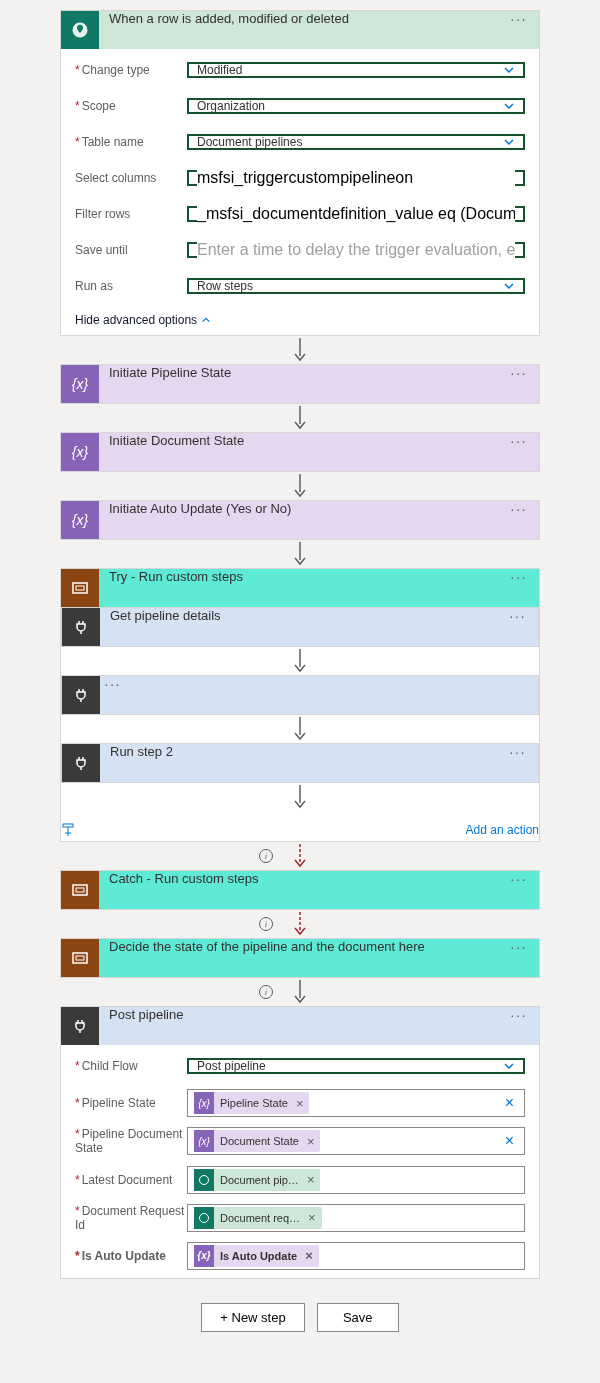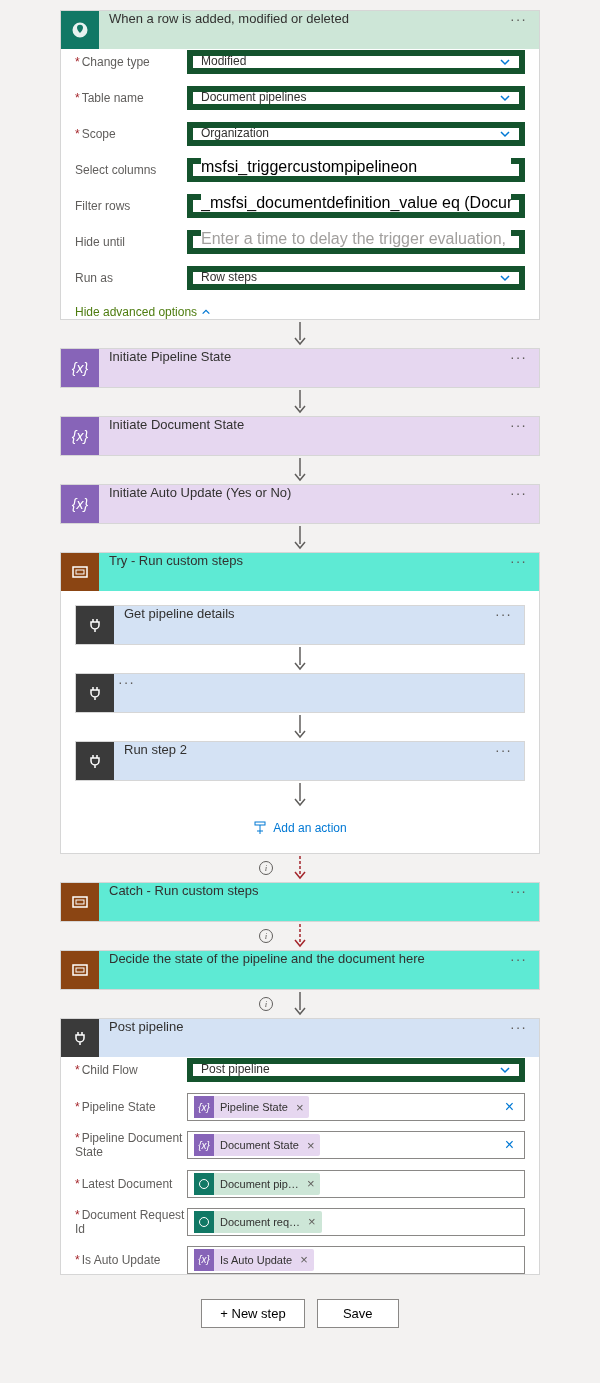--- a/index.html
+++ b/index.html
@@ -13,38 +13,38 @@
 
 .bg-green { background: #cde6d7; }
 .ic-green { background: #117865; }
 .bg-purple { background: #e6d7f0; }
 .ic-purple { background: #8764b8; }
 .bg-tan { background: #5eead4; }
 .ic-brown { background: #8b4513; }
 .bg-blue { background: #d4e2f4; }
 .ic-dark { background: #3a3a3a; }
 
-.body-pad { padding: 0 14px; }
+.body-pad { padding: 8px 14px; }
 .form-row { display: flex; align-items: center; margin-bottom: 10px; min-height: 26px; }
-.form-row:last-child { margin-bottom: 0; }
+.form-row:last-child { margin-bottom: 0; font-weight: bold; }
 .lbl { width: 112px; font-size: 12px; color: #605e5c; flex-shrink: 0; }
 .req::before { content: "*"; color: #a4262c; margin-right: 2px; }
-.fld { flex: 1; border: 6px solid #14532d; height: 24px; display: flex; align-items: flex-end; padding: 0 8px; background: #fff; position: relative; font-size: 12px; }
+.fld { flex: 1; border: 2px solid #14532d; height: 16px; display: flex; align-items: center; padding: 0 8px; background: #fff; position: relative; font-size: 12px; }
 .fld-input { border: none; outline: none; width: 100%; font-size: 16px; }
 .fld-input::placeholder { color: #a19f9d; }
 .chev { position: absolute; right: 8px; color: #0078d4; pointer-events: none; }
-.adv-link { color: #4d7c0f; font-size: 12px; cursor: pointer; display: inline-flex; align-items: center; gap: 4px; margin-top: 4px; }
+.adv-link { color: #0f172a; font-size: 12px; cursor: pointer; display: inline-flex; align-items: center; gap: 4px; margin-top: 4px; }
 
 .arrow-wrap { display: flex; justify-content: center; align-items: center; height: 28px; position: relative; }
 .info-wrap { display: flex; justify-content: center; align-items: center; gap: 20px; height: 28px; position: relative; }
 .info-dot { width: 14px; height: 14px; border: 1px solid #605e5c; border-radius: 50%; font-size: 9px; line-height: 12px; text-align: center; font-style: italic; color: #605e5c; font-family: serif; }
 
-.nested { padding: 14px; }
+.nested { }
 .mini-card { border: 1px solid #d6d6d6; }
-.add-action { color: #0078d4; font-size: 12px; display: flex; align-items: center; justify-content: center; gap: 6px; padding: 12px 0 4px; cursor: pointer; }
+.add-action { color: #0078d4; font-size: 12px; display: flex; align-items: center; justify-content: space-between; gap: 6px; padding: 12px 0 4px; cursor: pointer; }
 
 .token { display: inline-flex; align-items: center; height: 22px; border-radius: 2px; padding: 0 6px 0 0; font-size: 11px; gap: 6px; }
 .tk-purple { background: #e6d7f0; }
 .tk-green { background: #cde6d7; }
 .tk-ic { width: 20px; height: 22px; display: flex; align-items: center; justify-content: center; color: #fff; font-size: 10px; }
 .tk-ic-purple { background: #8764b8; }
 .tk-ic-green { background: #117865; }
 .tk-x { color: #605e5c; cursor: pointer; font-size: 13px; margin-left: 2px; }
 .fld-token { flex: 1; border: 1px solid #8a8886; min-height: 28px; display: flex; align-items: center; padding: 2px 6px; gap: 4px; }
 .fld-clear-x { margin-left: auto; color: #0078d4; font-size: 16px; cursor: pointer; padding: 0 4px; }
@@ -75,55 +75,55 @@
         <div class="fld">
           <span>Modified</span>
           <span class="chev">
               <svg width="12" height="12" viewBox="0 0 12 12">
                 <path d="M2 4l4 4 4-4" stroke="#0078d4" stroke-width="1.5" fill="none"></path>
               </svg>
             </span>
         </div>
       </div>
       <div class="form-row">
+        <div class="lbl req">Scope</div>
+        <div class="fld">
+          <span>Organization</span>
+          <span class="chev">
+              <svg width="12" height="12" viewBox="0 0 12 12">
+                <path d="M2 4l4 4 4-4" stroke="#0078d4" stroke-width="1.5" fill="none"></path>
+              </svg>
+            </span>
+        </div>
+      </div>
+      <div class="form-row">
         <div class="lbl req">Table name</div>
         <div class="fld">
           <span>Document pipelines</span>
           <span class="chev">
               <svg width="12" height="12" viewBox="0 0 12 12">
                 <path d="M2 4l4 4 4-4" stroke="#0078d4" stroke-width="1.5" fill="none"></path>
               </svg>
             </span>
         </div>
       </div>
       <div class="form-row">
-        <div class="lbl req">Scope</div>
-        <div class="fld">
-          <span>Organization</span>
-          <span class="chev">
-              <svg width="12" height="12" viewBox="0 0 12 12">
-                <path d="M2 4l4 4 4-4" stroke="#0078d4" stroke-width="1.5" fill="none"></path>
-              </svg>
-            </span>
-        </div>
-      </div>
-      <div class="form-row">
         <div class="lbl">Select columns</div>
         <div class="fld">
           <input class="fld-input" value="msfsi_triggercustompipelineon" style="">
         </div>
       </div>
       <div class="form-row">
         <div class="lbl">Filter rows</div>
         <div class="fld">
           <input class="fld-input" value="_msfsi_documentdefinition_value eq (Document definition id)" style="">
         </div>
       </div>
       <div class="form-row">
-        <div class="lbl">Hide until</div>
+        <div class="lbl">Save until</div>
         <div class="fld">
           <input class="fld-input" placeholder="Enter a time to delay the trigger evaluation, eg. 2020-01-01T10:10:00Z" style="">
         </div>
       </div>
       <div class="form-row">
         <div class="lbl">Run as</div>
         <div class="fld">
           <span>Row steps</span>
           <span class="chev">
               <svg width="12" height="12" viewBox="0 0 12 12">

